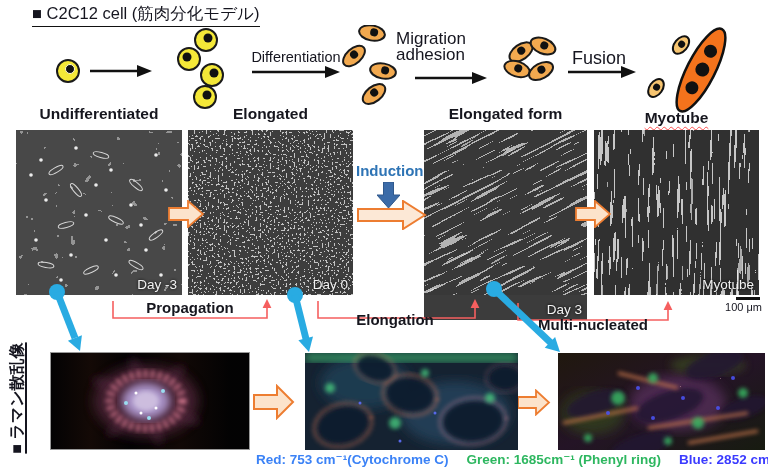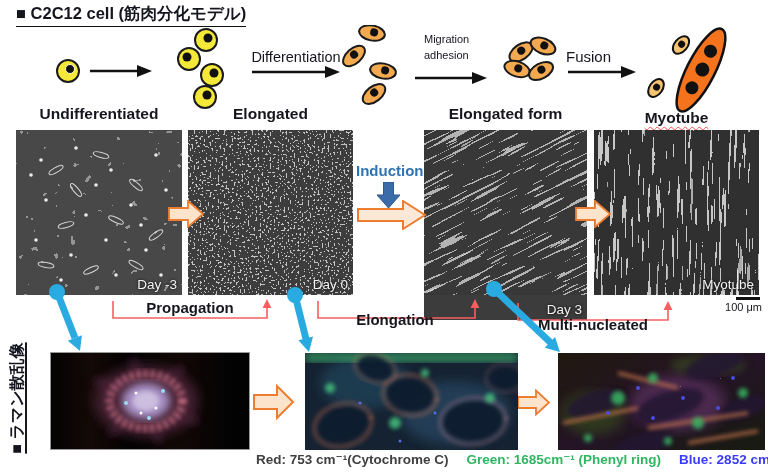--- a/index.html
+++ b/index.html
@@ -1,20 +1,20 @@
 <!DOCTYPE html>
 <html><head>
 <meta charset="utf-8">
 <style>
   html,body{margin:0;padding:0;background:#fff;}
   #fig{position:relative;width:768px;height:474px;background:#fff;overflow:hidden;
        font-family:"Liberation Sans","DejaVu Sans",sans-serif;color:#15151f;}
   .abs{position:absolute;}
   .lbl{font-weight:600;color:#16161e;}
-  #title{left:16px;top:3px;font-size:16.5px;font-weight:700;border-bottom:1.6px solid #111;
+  #title{left:32px;top:3px;font-size:16.5px;font-weight:400;border-bottom:1.6px solid #111;
          padding-bottom:1px;white-space:nowrap;}
   .stage{font-size:15.5px;text-align:center;}
   .wavy{text-decoration:underline wavy #ff5050 1px;text-underline-offset:3px;}
   .micro{background:#3c3c3c;overflow:hidden;}
   .day{position:absolute;right:5px;bottom:3px;color:#f2f2f2;font-size:13.5px;
        text-shadow:0 0 3px #000;}
   .phase{font-size:15px;text-align:center;}
   #induction{font-size:15px;font-weight:600;}
   #scaletext{font-size:11px;text-align:right;}
   #ramanlabel{width:132px;height:22px;left:-48px;top:387px;transform:rotate(-90deg);
@@ -128,25 +128,25 @@
           <circle cx="1" cy="0" r="3.5" fill="#111"></circle>
       </g>
       <g transform="translate(656 63) rotate(-55)">
         <ellipse cx="0" cy="0" rx="10" ry="6.5" fill="#f6c470" stroke="#111" stroke-width="2"></ellipse>
           <circle cx="1" cy="0" r="3.5" fill="#111"></circle>
       </g>
     </g>
   </svg>
 
   <div class="abs" style="left:236px;top:49px;width:120px;text-align:center;font-size:14.5px;">Differentiation</div>
-  <div class="abs" style="left:424px;top:31px;font-size:11px;line-height:16px;">
+  <div class="abs" style="left:396px;top:31px;font-size:17px;line-height:16px;">
     <div>Migration</div>
     <div>adhesion</div>
   </div>
-  <div class="abs" style="left:566px;top:48px;width:60px;text-align:left;font-size:15px;">Fusion</div>
+  <div class="abs" style="left:566px;top:48px;width:60px;text-align:right;font-size:18px;">Fusion</div>
 
   <div class="abs stage lbl" style="left:16px;top:105px;width:166px;">Undifferentiated</div>
   <div class="abs stage lbl" style="left:188px;top:105px;width:165px;">Elongated</div>
   <div class="abs stage lbl" style="left:424px;top:105px;width:163px;">Elongated form</div>
   <div class="abs stage lbl wavy" style="left:594px;top:109px;width:165px;">Myotube</div>
 
   <div class="abs micro" style="left:16px;top:130px;width:166px;height:165px;">
     <svg width="166" height="165">
       <defs>
         <filter id="f1">
@@ -474,18 +474,18 @@
       <circle cx="295" cy="295" r="8" stroke="none"></circle>
       <line x1="295" y1="295" x2="306" y2="339" stroke-width="7"></line>
       <polygon points="309,352 298.4,340.2 313,336.6" stroke="none"></polygon>
       <circle cx="494" cy="289" r="8" stroke="none"></circle>
       <line x1="494" y1="289" x2="551" y2="343" stroke-width="7"></line>
       <polygon points="560,352 544.7,347.7 555.1,336.9" stroke="none"></polygon>
     </g>
   </svg>
 
   <div class="abs" id="caption">
-    <span style="color:#404040;">Red: 753 cm⁻¹(Cytochrome C)</span>
+    <span style="color:#3b82f6;">Red: 753 cm⁻¹(Cytochrome C)</span>
     <span style="color:#2eb760;">Green: 1685cm⁻¹ (Phenyl ring)</span>
     <span style="color:#3b3bff;">Blue: 2852 cm⁻¹ (Lipid)</span>
   </div>
 
 </div>
 
 </body></html>

